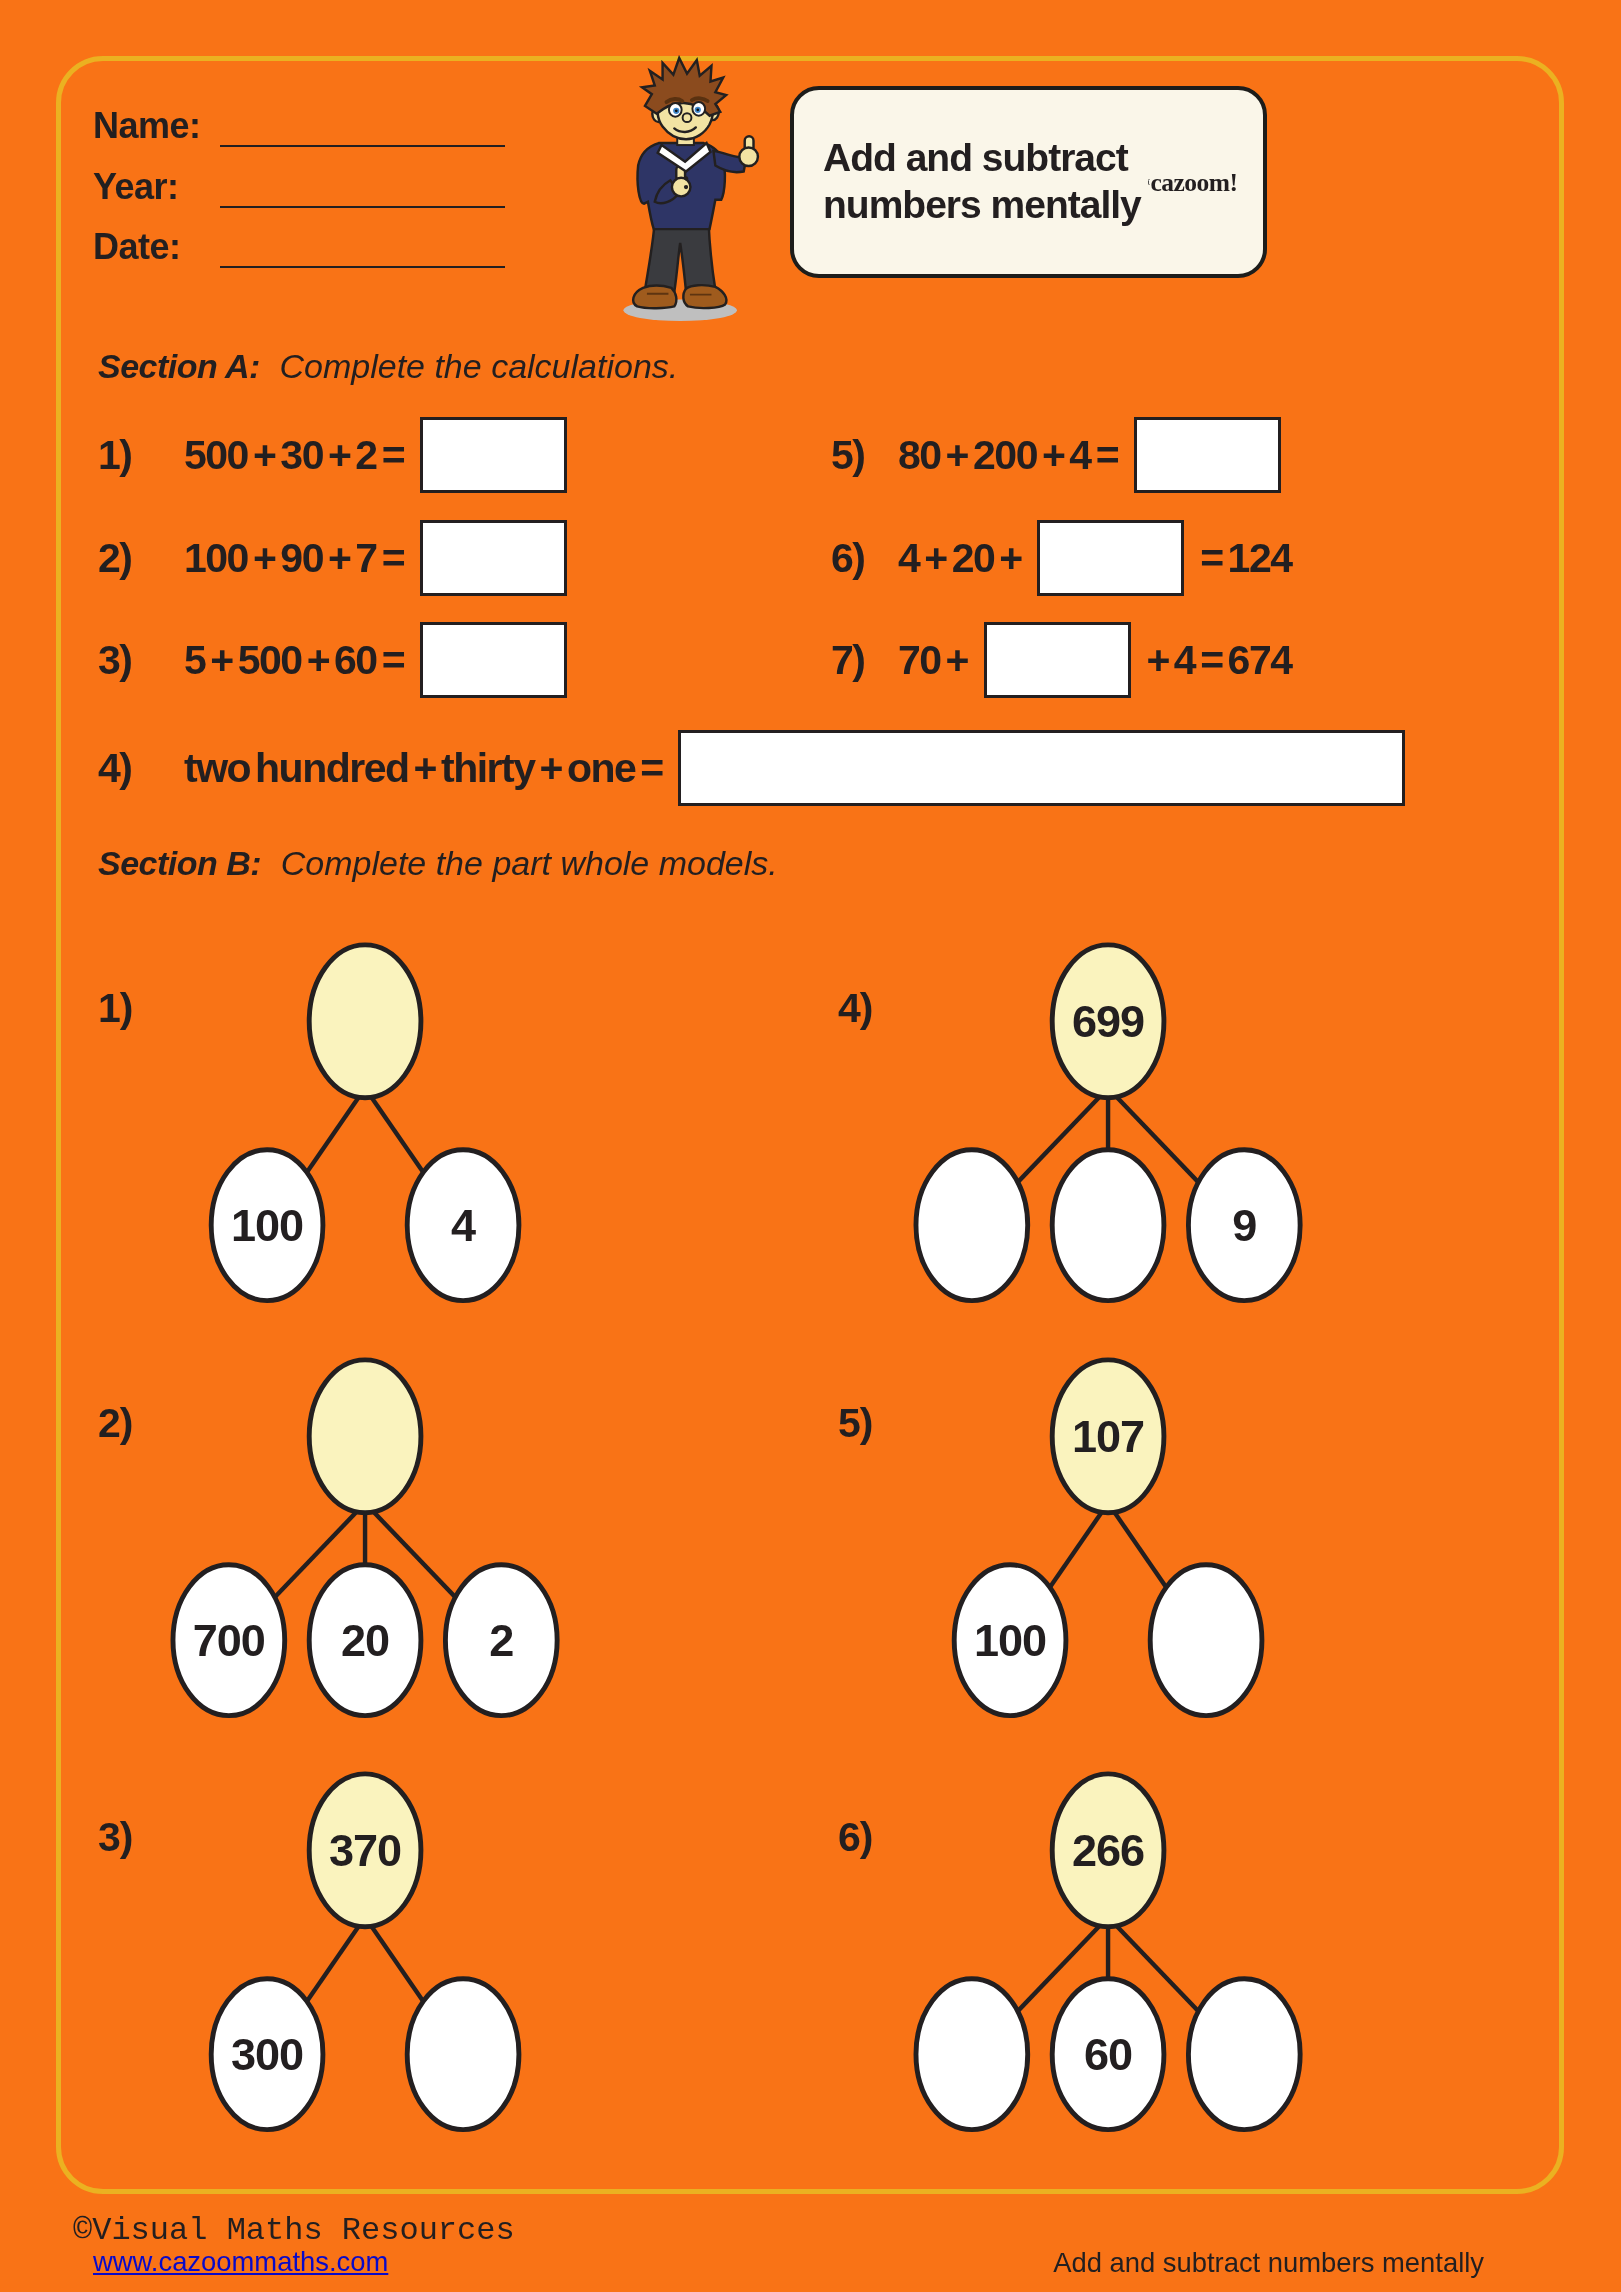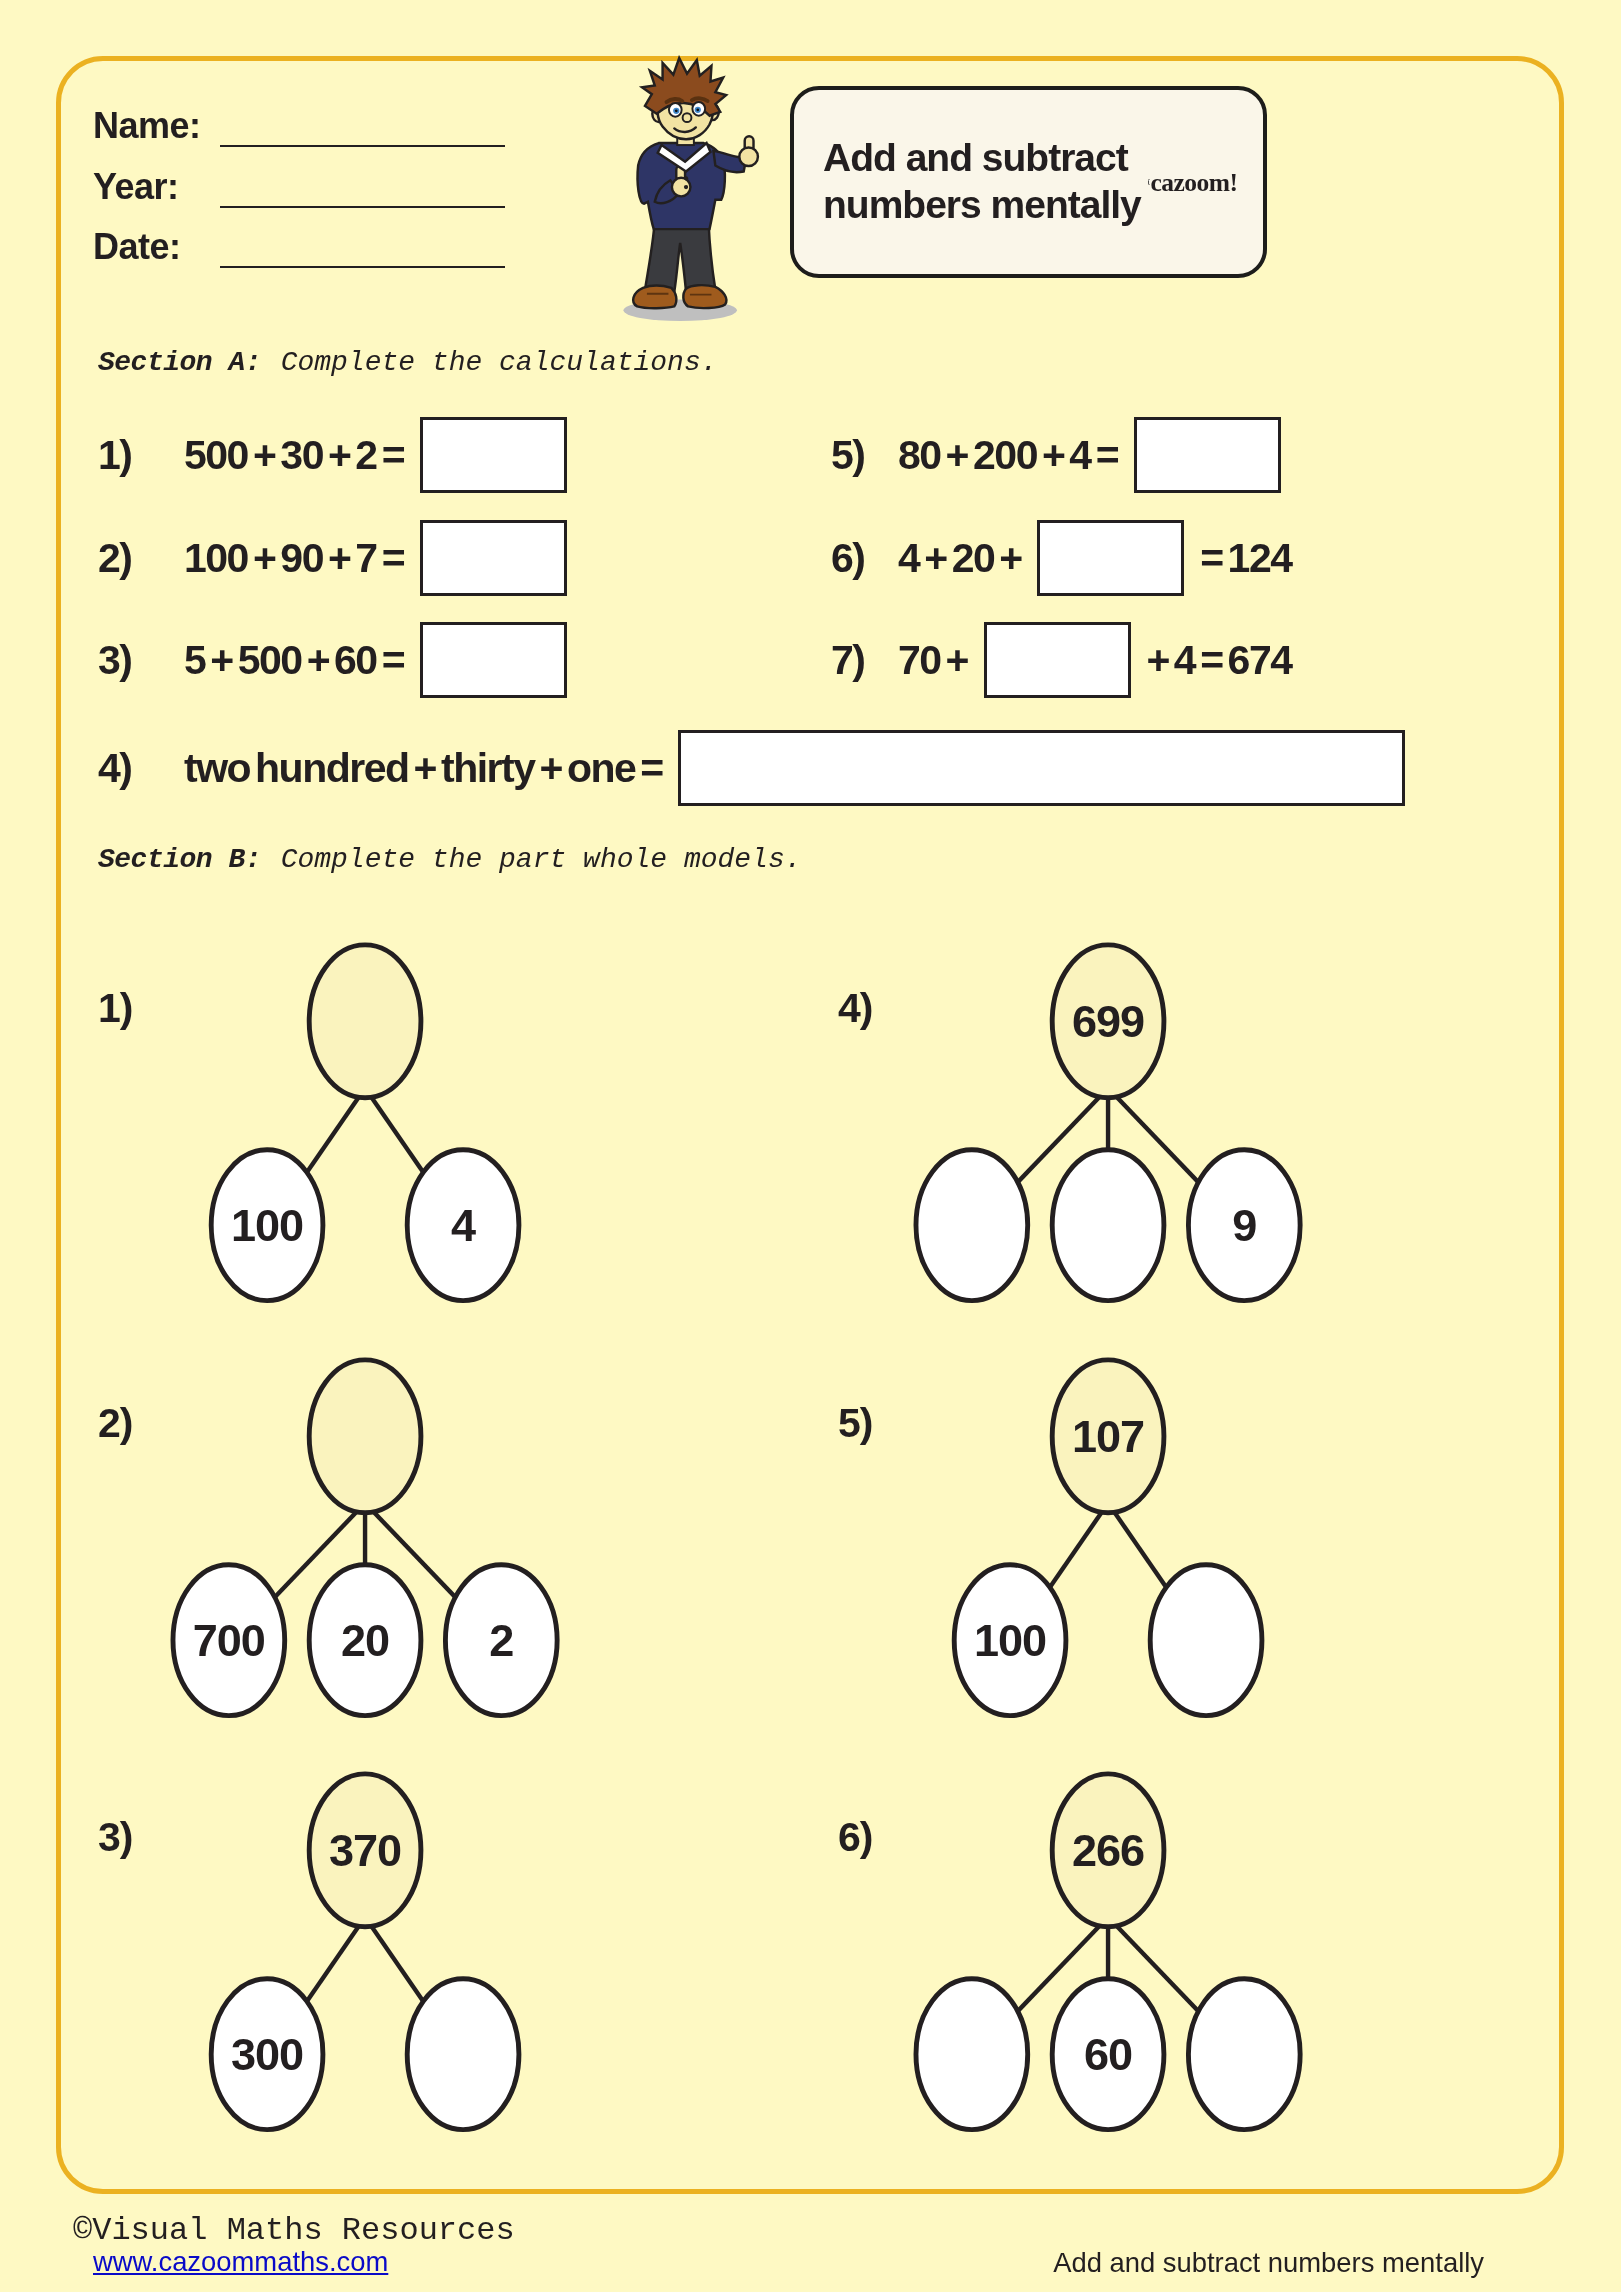--- a/index.html
+++ b/index.html
@@ -4,21 +4,21 @@
 <style>
   :root{
     --accent-gold:#EBB121;
     --panel-cream:#FAF6E9;
     --circle-yellow:#FAF3BE;
     --ink-black:#231F20;
     --link-blue:#0A0AC8;
   }
   html,body{margin:0;padding:0;background:#ffffff;}
   .sheet{
-    position:relative;width:1621px;height:2293px;background:#fef9c3;
+    position:relative;width:1621px;height:2293px;background:#f97316;
     font-family:"Liberation Sans",sans-serif;color:var(--ink-black);overflow:hidden;
   }
   .frame{
     position:absolute;left:56px;top:56px;width:1498px;height:2128px;
     border:5.9px solid var(--accent-gold);border-radius:47px;
   }
   
   .fields{position:absolute;left:93px;top:104px;width:412px;}
   .field-row{display:flex;align-items:flex-end;height:43px;margin-bottom:17.6px;}
   .field-label{font-weight:bold;font-size:36px;width:127px;letter-spacing:-0.5px;}
@@ -28,21 +28,21 @@
   
   .title-box{
     position:absolute;left:790px;top:86px;width:477px;height:192px;box-sizing:border-box;
     background:var(--panel-cream);border:4.4px solid #1d1d1b;border-radius:29px;
     display:flex;align-items:center;justify-content:space-between;padding:0 25.5px 0 29px;
   }
   .title-text{font-size:39px;font-weight:bold;line-height:1.2;letter-spacing:-1px;width:329px;}
   .logo{display:flex;flex-direction:row;align-items:center;width:90px;}
   .logo-text{font-family:"Liberation Serif",serif;font-weight:bold;font-size:25.5px;margin-top:2px;letter-spacing:-0.5px;}
   
-  .section-heading{position:absolute;font-family:Liberation Mono, monospace;font-size:28px;white-space:nowrap;}
+  .section-heading{position:absolute;font-family:Liberation Sans, sans-serif;font-size:34px;white-space:nowrap;}
   .sec-name{font-weight:bold;font-style:italic;letter-spacing:-0.5px;}
   .sec-instr{font-style:italic;margin-left:19.6px;}
   
   .prob{position:absolute;display:flex;align-items:center;height:80px;
         font-size:41px;font-weight:bold;letter-spacing:-1.5px;word-spacing:-4.9px;white-space:nowrap;}
   .prob .num{width:86px;flex:0 0 auto;}
   .prob.rcol .num{width:67px;}
   .prob .box{flex:0 0 auto;width:147px;height:76px;border:3.9px solid var(--ink-black);
              box-sizing:border-box;margin-left:15.7px;background:#fff;}
   .prob .box.mid{margin-right:15.7px;}

